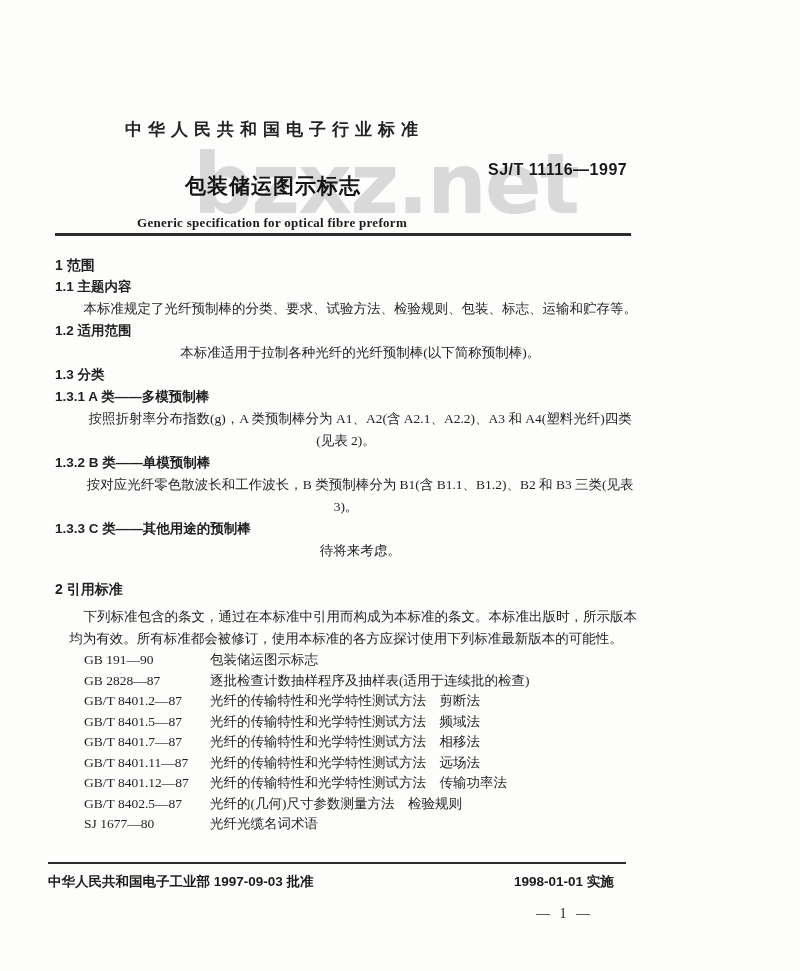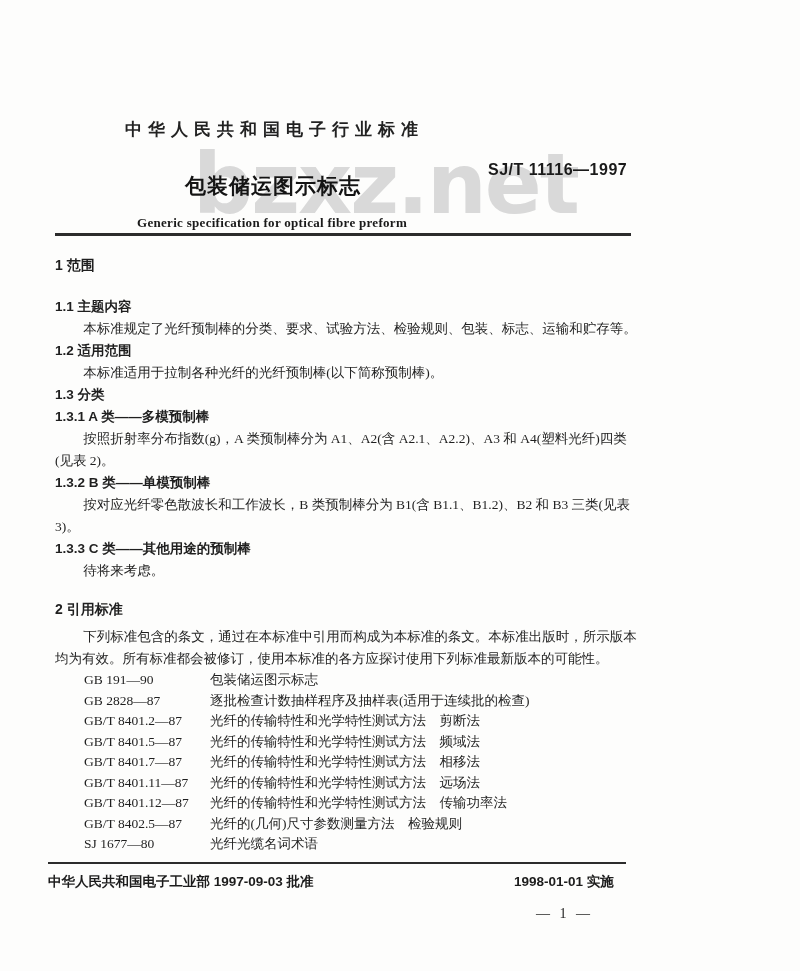--- a/index.html
+++ b/index.html
@@ -60,21 +60,21 @@
   .h-lvl1 {
     font-weight:bold; font-size:14px;
     margin:16px 0 0 0;
     font-family:"Liberation Sans","DejaVu Sans",sans-serif;
   }
   .h-lvl2 {
     font-weight:bold; font-size:13.5px;
     margin:0;
     font-family:"Liberation Sans","DejaVu Sans",sans-serif;
   }
-  .para { margin:0; text-indent:2.1em; }
+  .para { margin:0; text-indent:2.1em;text-align:center; }
   .intro { margin:6px 0 0 0; }
   .ref-list { margin-top:0; }
   .ref-row { margin-left:29px; line-height:20.5px; white-space:nowrap; }
   .ref-code { display:inline-block; width:126px; }
   .ref-title { display:inline-block; }
   
   .footer-rule {
     position:absolute; left:48px; top:862px; width:578px; height:2px;
     background:#2c2c2c; z-index:1;
   }
@@ -104,21 +104,21 @@
   <div class="hdr std-number">SJ/T 11116—1997</div>
   <div class="hdr title-zh">包装储运图示标志</div>
   <div class="hdr title-en">Generic specification for optical fibre preform</div>
 
   <div class="top-rule"></div>
 
   <div class="content">
 
     <p class="h-lvl1">1  范围</p>
 
-    <p class="h-lvl2" style="margin-top:20px;">1.1  主题内容</p>
+    <p class="h-lvl2" style="margin-top:0;">1.1  主题内容</p>
     <p class="para">本标准规定了光纤预制棒的分类、要求、试验方法、检验规则、包装、标志、运输和贮存等。</p>
 
     <p class="h-lvl2">1.2  适用范围</p>
     <p class="para">本标准适用于拉制各种光纤的光纤预制棒(以下简称预制棒)。</p>
 
     <p class="h-lvl2">1.3  分类</p>
 
     <p class="h-lvl2">1.3.1  A 类——多模预制棒</p>
     <p class="para">按照折射率分布指数(g)，A 类预制棒分为 A1、A2(含 A2.1、A2.2)、A3 和 A4(塑料光纤)四类(见表 2)。</p>
 

